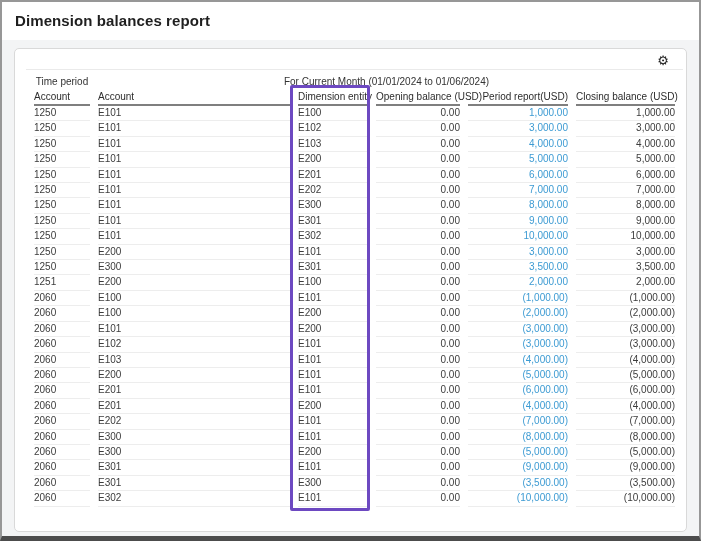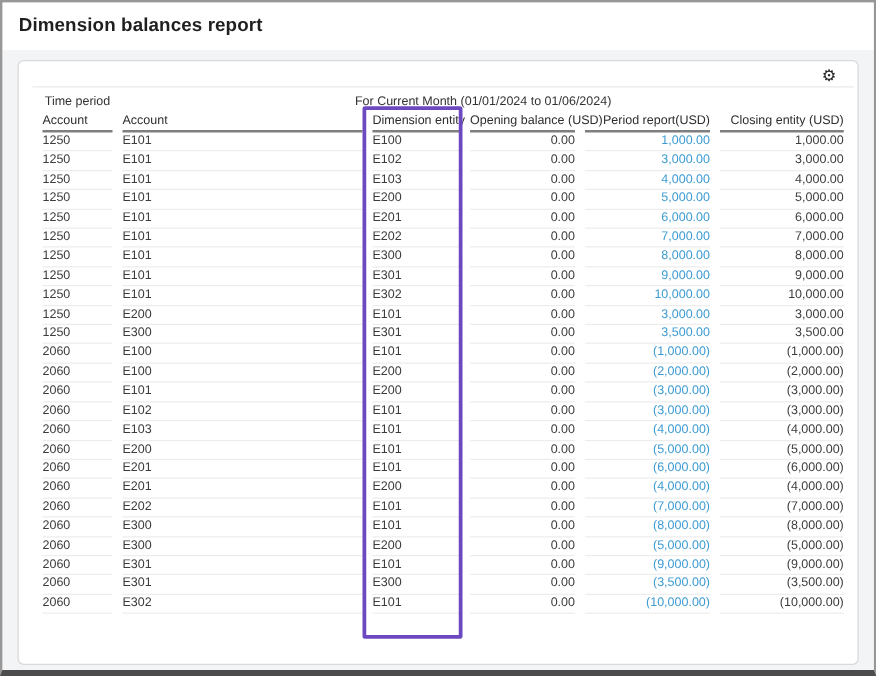--- a/index.html
+++ b/index.html
@@ -145,21 +145,21 @@
           <tr class="tp-row">
             <th class="al">Time period</th>
             <th class="al" colspan="5">For Current Month (01/01/2024 to 01/06/2024)</th>
           </tr>
           <tr class="head-row">
             <th class="al">Account</th>
             <th class="al">Account</th>
             <th class="al">Dimension entity</th>
             <th class="ar">Opening balance (USD)</th>
             <th class="ar">Period report(USD)</th>
-            <th class="ar">Closing entity (USD)</th>
+            <th class="ar">Closing balance (USD)</th>
           </tr>
         </thead>
         <tbody>
             <tr>
               <td class="al">1250</td>
               <td class="al">E101</td>
               <td class="al">E100</td>
               <td class="ar">0.00</td>
               <td class="ar blue">1,000.00</td>
               <td class="ar">1,000.00</td>
@@ -238,20 +238,28 @@
             </tr>
             <tr>
               <td class="al">1250</td>
               <td class="al">E300</td>
               <td class="al">E301</td>
               <td class="ar">0.00</td>
               <td class="ar blue">3,500.00</td>
               <td class="ar">3,500.00</td>
             </tr>
             <tr>
+              <td class="al">1251</td>
+              <td class="al">E200</td>
+              <td class="al">E100</td>
+              <td class="ar">0.00</td>
+              <td class="ar blue">2,000.00</td>
+              <td class="ar">2,000.00</td>
+            </tr>
+            <tr>
               <td class="al">2060</td>
               <td class="al">E100</td>
               <td class="al">E101</td>
               <td class="ar">0.00</td>
               <td class="ar blue">(1,000.00)</td>
               <td class="ar">(1,000.00)</td>
             </tr>
             <tr>
               <td class="al">2060</td>
               <td class="al">E100</td>

